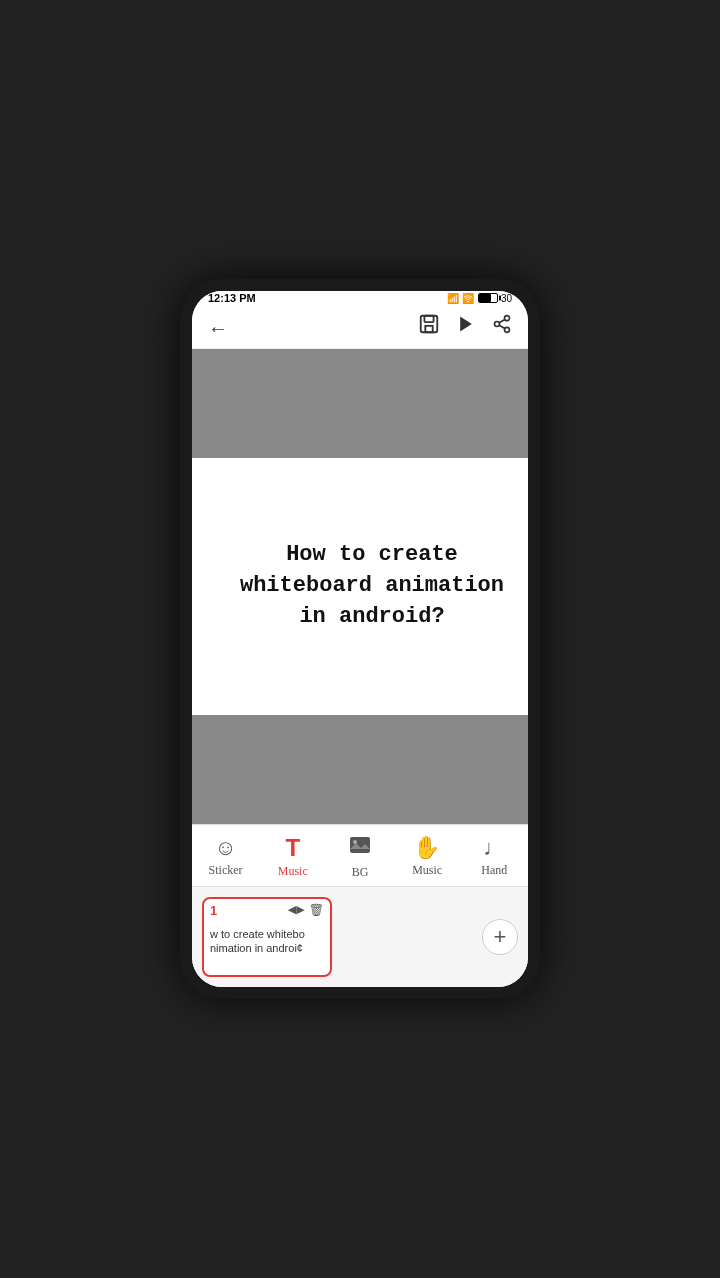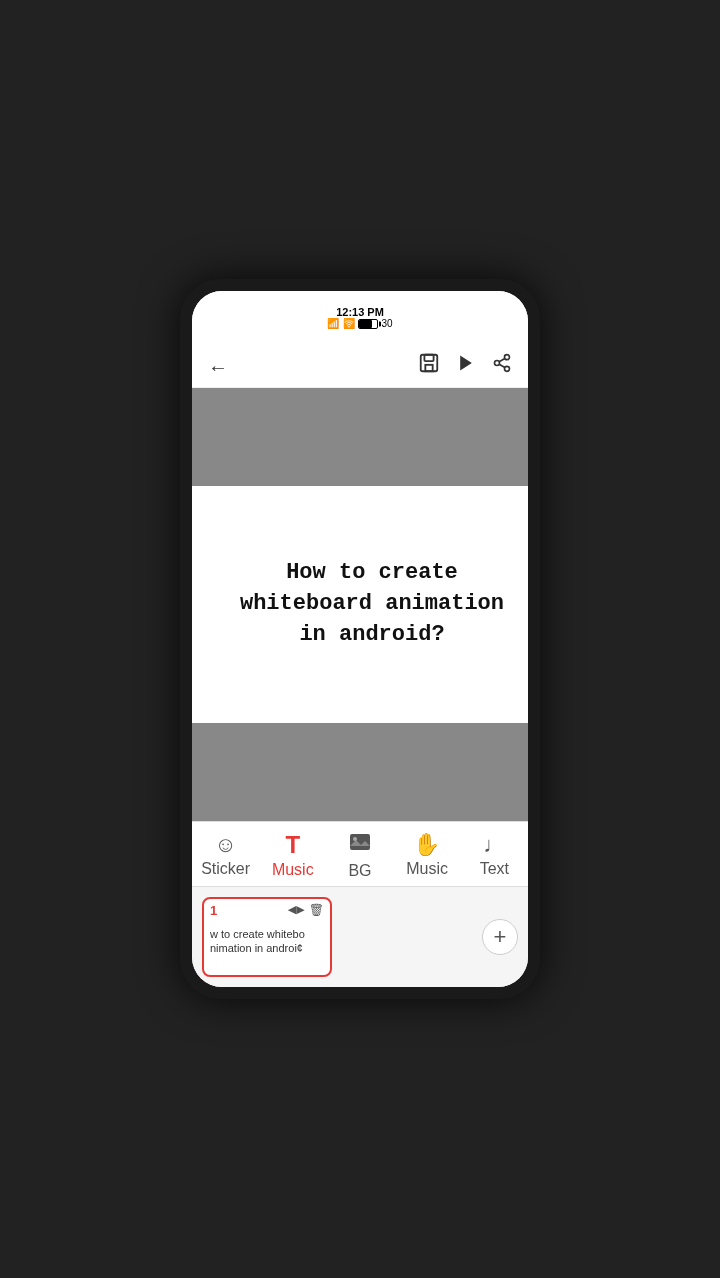--- a/index.html
+++ b/index.html
@@ -28,26 +28,25 @@
       background: #fff;
       border-radius: 30px;
       overflow: hidden;
       display: flex;
       flex-direction: column;
     }
 
     
     .status-bar {
       background: #fff;
-      padding: 15px 16px;
+      padding: 1px 16px;
       display: flex;
       justify-content: space-between;
       align-items: center;
       flex-shrink: 0;
-      flex-direction: column;
     }
     .status-time {
       font-size: 11px;
       font-weight: bold;
       color: #000;
     }
     .status-icons {
       display: flex;
       align-items: center;
       gap: 3px;
@@ -153,22 +152,23 @@
       min-width: 50px;
     }
     .nav-icon {
       font-size: 22px;
       color: #555;
     }
     .nav-icon.active {
       color: #e53935;
     }
     .nav-label {
-      font-size: 16px;
+      font-size: 12px;
       color: #555;
+      font-family: Liberation Serif, serif;
     }
     .nav-label.active {
       color: #e53935;
     }
 
     
     .timeline {
       background: #f5f5f5;
       padding: 10px 10px;
       display: flex;
@@ -308,21 +308,21 @@
         <span class="nav-label">BG</span>
       </div>
 
       <div class="nav-item">
         <span class="nav-icon">✋</span>
         <span class="nav-label">Music</span>
       </div>
 
       <div class="nav-item">
         <span class="nav-icon">♩</span>
-        <span class="nav-label">Text</span>
+        <span class="nav-label">Hand</span>
       </div>
 
     </div>
 
     <div class="timeline">
 
       <div class="slide-thumbnail">
         <span class="slide-number">1</span>
         <div class="slide-thumb-icons">
           <span style="font-size:11px;color:#555;">◀▶</span>

